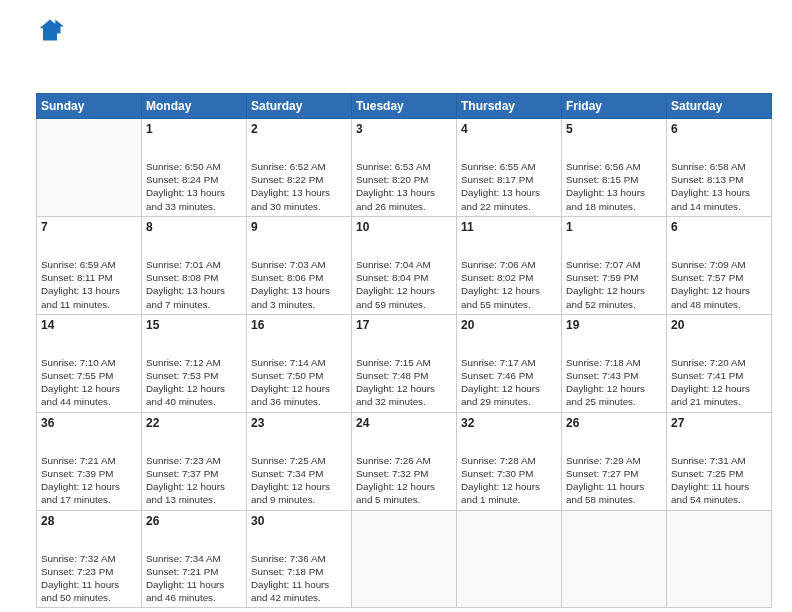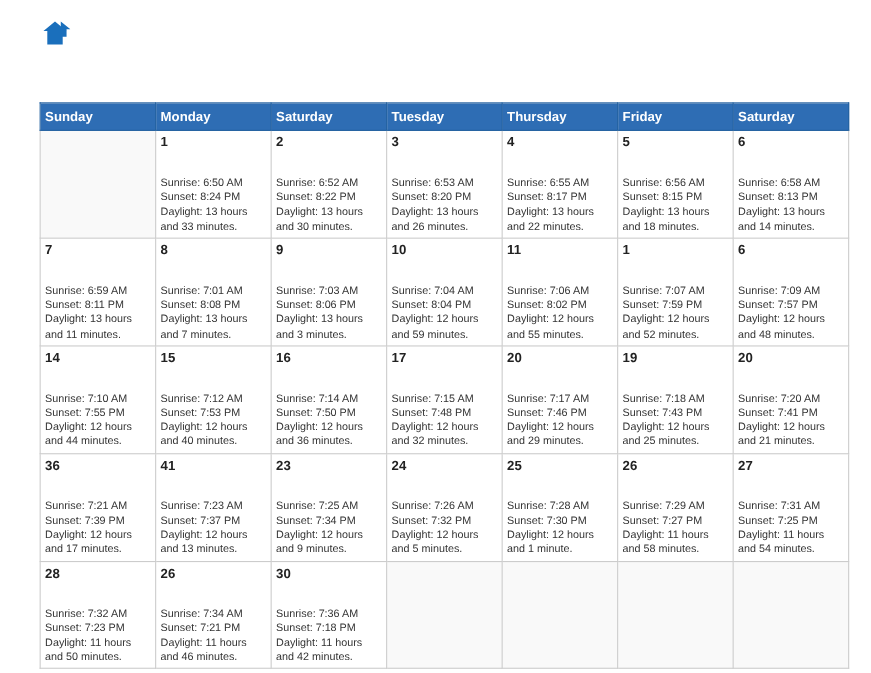--- a/index.html
+++ b/index.html
@@ -222,33 +222,33 @@
             <span class="day-number">20</span>
             <div class="day-info">Sunrise: 7:20 AM<br>Sunset: 7:41 PM<br>Daylight: 12 hours<br>and 21 minutes.</div>
           </td>
         </tr>
         <tr>
           <td>
             <span class="day-number">36</span>
             <div class="day-info">Sunrise: 7:21 AM<br>Sunset: 7:39 PM<br>Daylight: 12 hours<br>and 17 minutes.</div>
           </td>
           <td>
-            <span class="day-number">41</span>
+            <span class="day-number">22</span>
             <div class="day-info">Sunrise: 7:23 AM<br>Sunset: 7:37 PM<br>Daylight: 12 hours<br>and 13 minutes.</div>
           </td>
           <td>
             <span class="day-number">23</span>
             <div class="day-info">Sunrise: 7:25 AM<br>Sunset: 7:34 PM<br>Daylight: 12 hours<br>and 9 minutes.</div>
           </td>
           <td>
             <span class="day-number">24</span>
             <div class="day-info">Sunrise: 7:26 AM<br>Sunset: 7:32 PM<br>Daylight: 12 hours<br>and 5 minutes.</div>
           </td>
           <td>
-            <span class="day-number">25</span>
+            <span class="day-number">32</span>
             <div class="day-info">Sunrise: 7:28 AM<br>Sunset: 7:30 PM<br>Daylight: 12 hours<br>and 1 minute.</div>
           </td>
           <td>
             <span class="day-number">26</span>
             <div class="day-info">Sunrise: 7:29 AM<br>Sunset: 7:27 PM<br>Daylight: 11 hours<br>and 58 minutes.</div>
           </td>
           <td>
             <span class="day-number">27</span>
             <div class="day-info">Sunrise: 7:31 AM<br>Sunset: 7:25 PM<br>Daylight: 11 hours<br>and 54 minutes.</div>
           </td>

